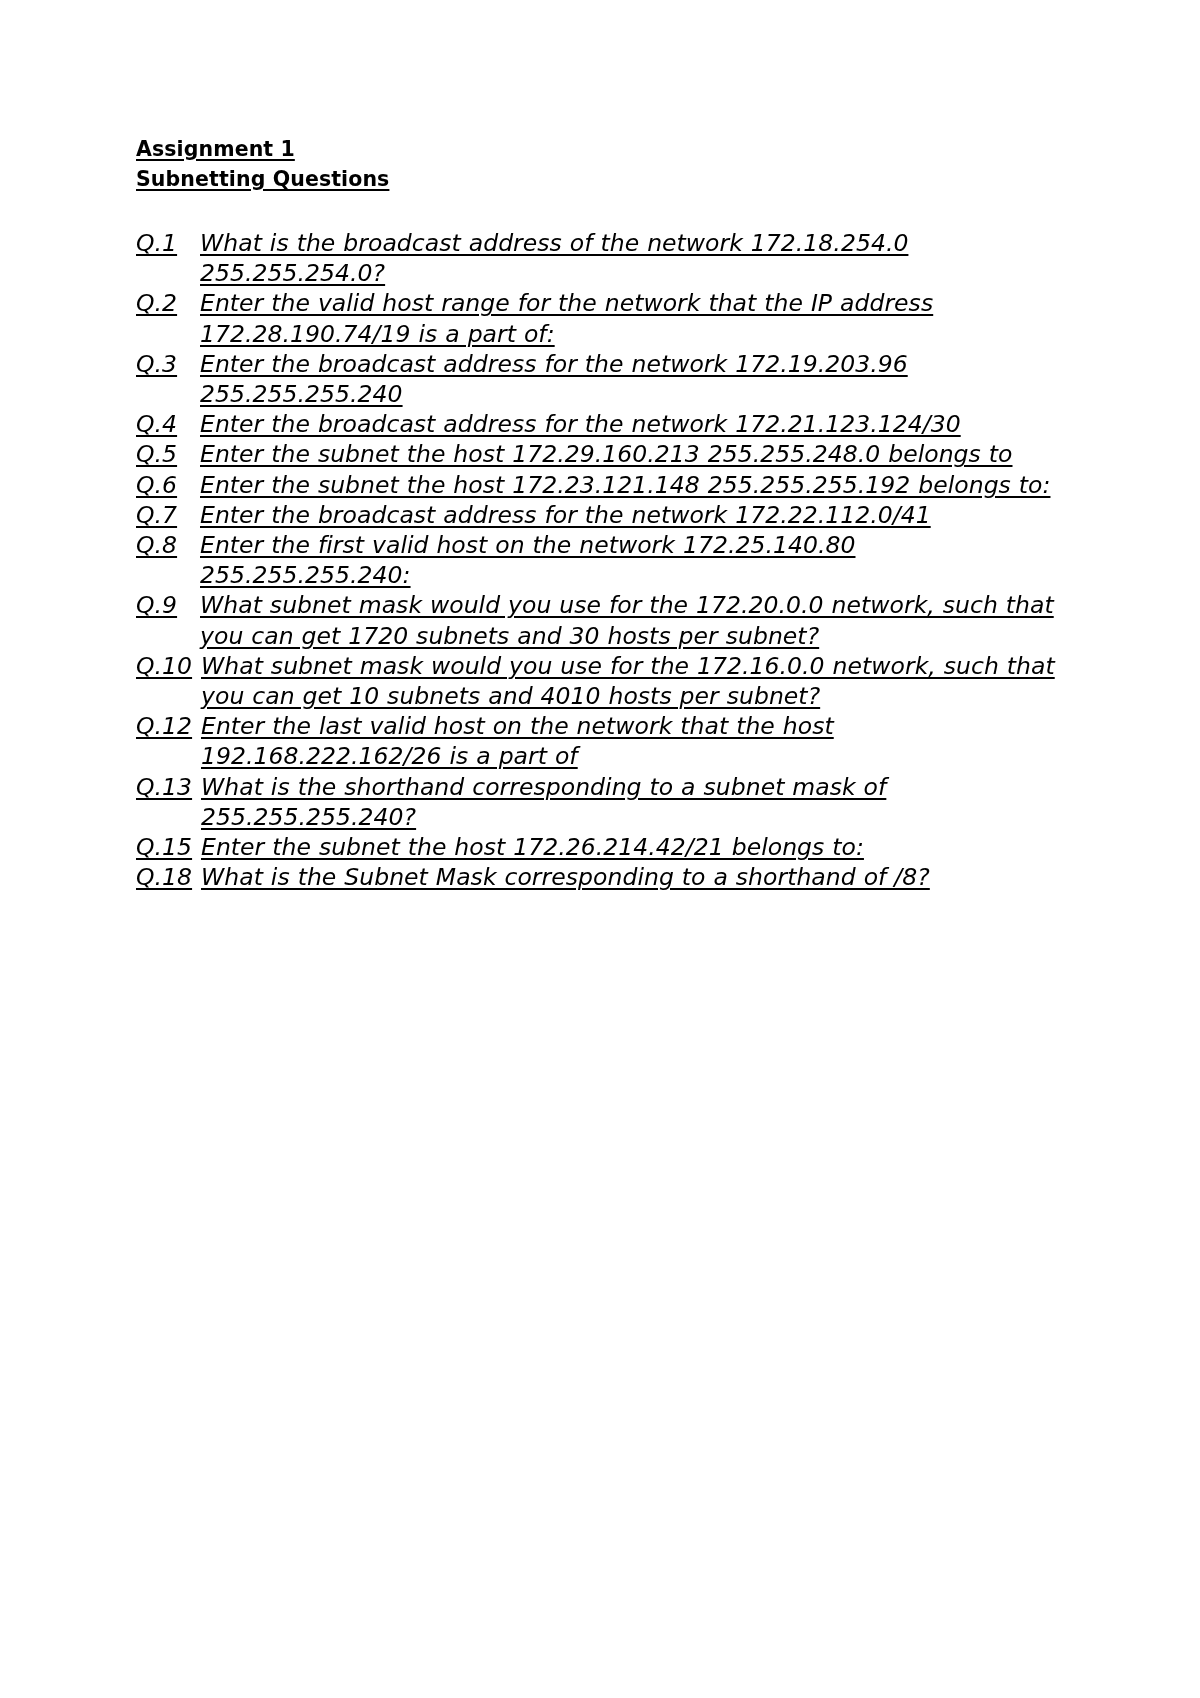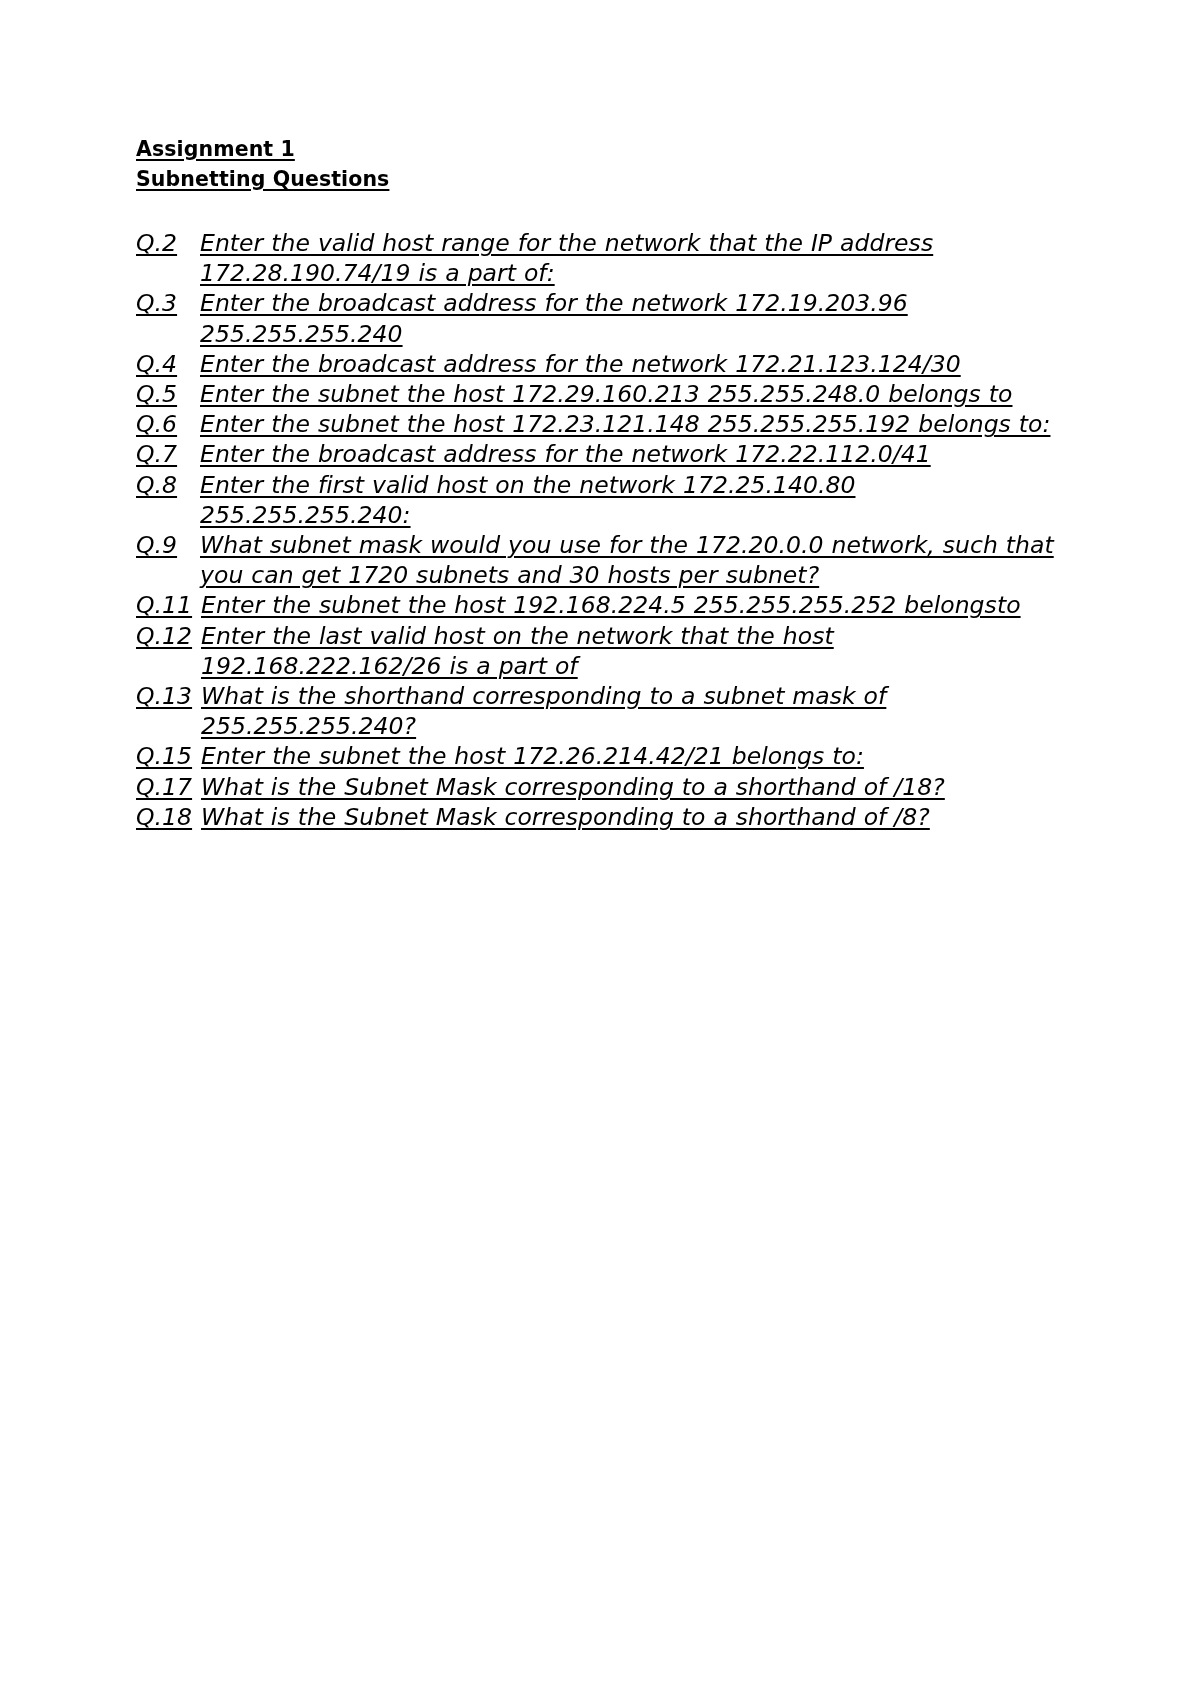--- a/index.html
+++ b/index.html
@@ -99,20 +99,24 @@
 
     <div class="heading-block">
       <div class="heading-line"><span class="u">Assignment 1</span></div>
       <div class="heading-line"><span class="u">Subnetting Questions</span></div>
     </div>
 
     <div class="blank-line"></div>
 
     <div class="questions" id="questions-list">
         <div class="q-row narrow">
+          <span class="q-num">Q.1</span>
+          <span class="q-text">What is the broadcast address of the network 172.18.254.0 255.255.254.0?</span>
+        </div>
+        <div class="q-row narrow">
           <span class="q-num">Q.2</span>
           <span class="q-text">Enter the valid host range for the network that the IP address 172.28.190.74/19 is a part of:</span>
         </div>
         <div class="q-row narrow">
           <span class="q-num">Q.3</span>
           <span class="q-text">Enter the broadcast address for the network 172.19.203.96 255.255.255.240</span>
         </div>
         <div class="q-row narrow">
           <span class="q-num">Q.4</span>
           <span class="q-text">Enter the broadcast address for the network 172.21.123.124/30</span>
@@ -131,39 +135,35 @@
         </div>
         <div class="q-row narrow">
           <span class="q-num">Q.8</span>
           <span class="q-text">Enter the first valid host on the network 172.25.140.80 255.255.255.240:</span>
         </div>
         <div class="q-row narrow">
           <span class="q-num">Q.9</span>
           <span class="q-text">What subnet mask would you use for the 172.20.0.0 network, such that you can get 1720 subnets and 30 hosts per subnet?</span>
         </div>
         <div class="q-row wide">
-          <span class="q-num">Q.11</span>
-          <span class="q-text">Enter the subnet the host 192.168.224.5 255.255.255.252 belongsto</span>
+          <span class="q-num">Q.10</span>
+          <span class="q-text">What subnet mask would you use for the 172.16.0.0 network, such that you can get 10 subnets and 4010 hosts per subnet?</span>
         </div>
         <div class="q-row wide">
           <span class="q-num">Q.12</span>
           <span class="q-text">Enter the last valid host on the network that the host 192.168.222.162/26 is a part of</span>
         </div>
         <div class="q-row wide">
           <span class="q-num">Q.13</span>
           <span class="q-text">What is the shorthand corresponding to a subnet mask of 255.255.255.240?</span>
         </div>
         <div class="q-row wide">
           <span class="q-num">Q.15</span>
           <span class="q-text">Enter the subnet the host 172.26.214.42/21 belongs to:</span>
         </div>
         <div class="q-row wide">
-          <span class="q-num">Q.17</span>
-          <span class="q-text">What is the Subnet Mask corresponding to a shorthand of /18?</span>
-        </div>
-        <div class="q-row wide">
           <span class="q-num">Q.18</span>
           <span class="q-text">What is the Subnet Mask corresponding to a shorthand of /8?</span>
         </div>
       </div>
 
   </div>
 </div>
 
 </body></html>

